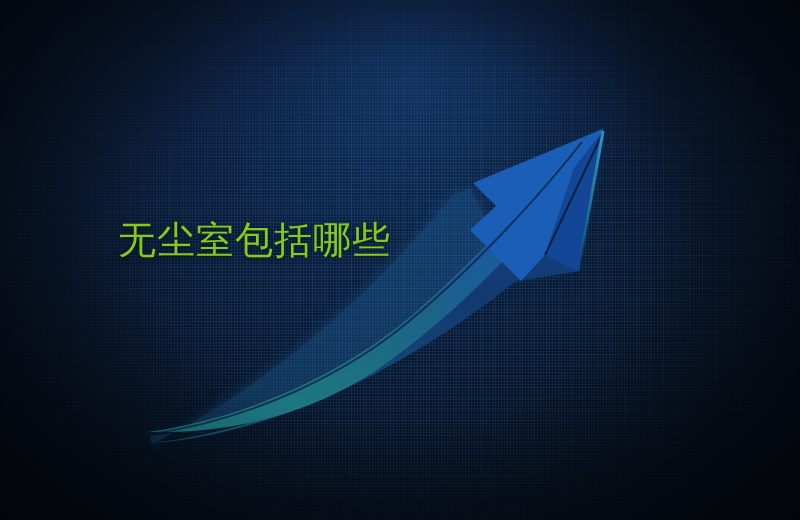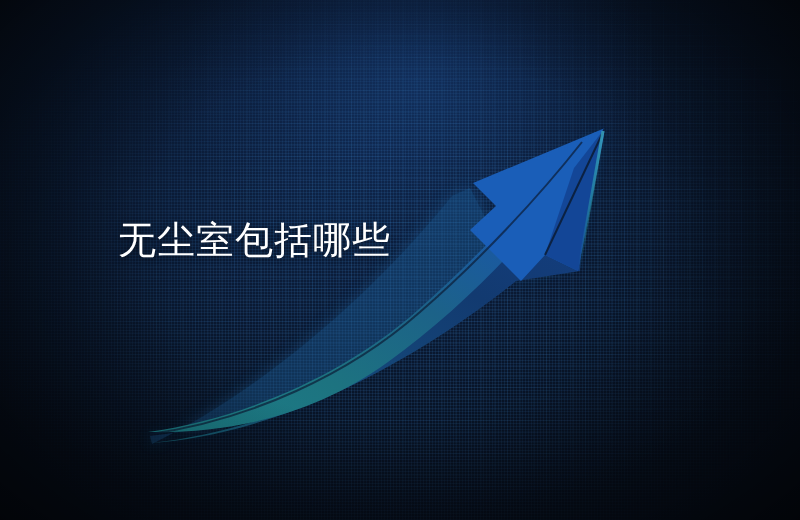--- a/index.html
+++ b/index.html
@@ -67,21 +67,21 @@
   }
 
   
   .headline {
     position: absolute;
     left: 118px;
     top: 218px;
     font-size: 38px;
     line-height: 44px;
     letter-spacing: 1px;
-    color: #ffffff;
+    color: #84cc16;
     white-space: nowrap;
     text-shadow: 0 1px 6px rgba(0,0,0,0.55);
   }
 </style>
 </head>
 <body>
 
 <div id="stage">
 
   <div class="bg-base"></div>

